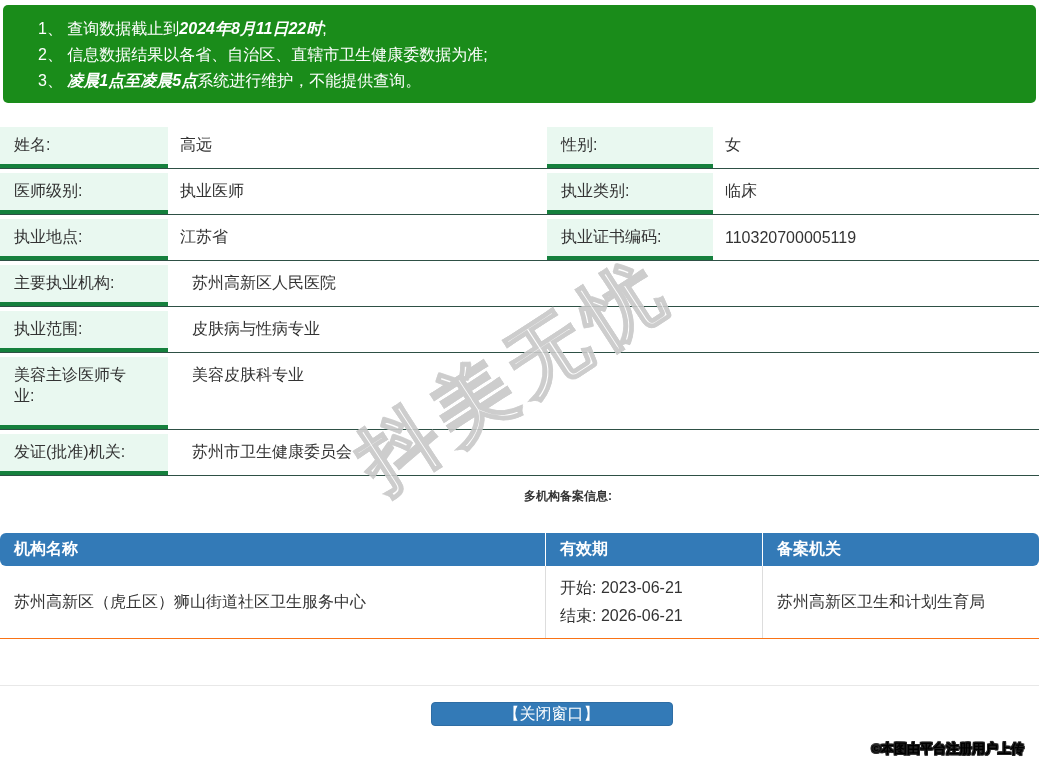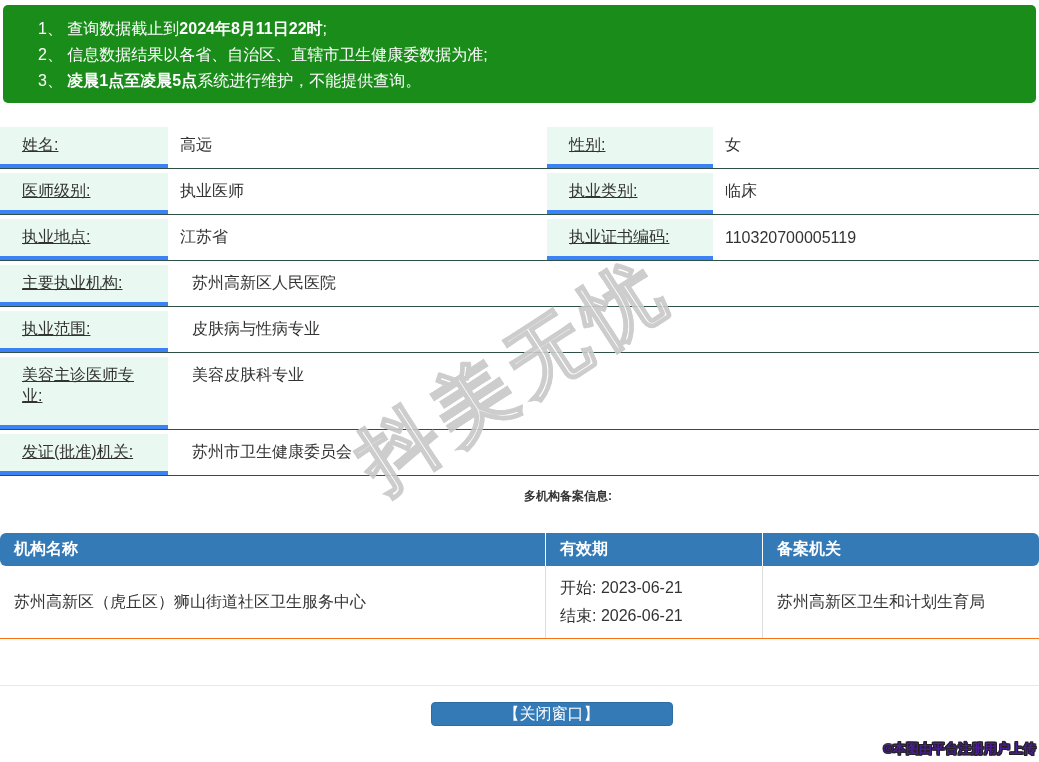--- a/index.html
+++ b/index.html
@@ -11,41 +11,40 @@
   .notice {
     margin: 5px 3px 0 3px;
     height: 98px;
     background: #1a8c1a;
     border-radius: 5px;
     color: #fff;
     padding: 11px 20px 0 35px;
     font-size: 16px;
   }
   .notice-line { line-height: 26px; white-space: nowrap; }
-  .notice-line b { font-weight: bold; }
+  .notice-line b { font-weight: bold; font-style: italic; }
 
   
   .info-table { margin-top: 20px; }
   .info-row {
     display: grid;
     grid-template-columns: 168px 379px 166px 1fr;
     border-bottom: 1px solid #2e5045;
     min-height: 46px;
   }
   .info-row.full { grid-template-columns: 168px 1fr; gap: 12px; }
   .info-row.tall { min-height: 77px; }
   .cell { display: flex; align-items: center; }
   .info-row.tall .cell { align-items: flex-start; padding-top: 12px; }
   .cell-label {
     background: #e9f8f0;
     border-top: 4px solid #fff;
-    border-bottom: 4px solid #3b82f6;
-    padding-left: 22px;
+    border-bottom: 4px solid #15803d;
+    padding-left: 14px;
     padding-right: 28px;
-    text-decoration: underline;
   }
   .info-row.tall .cell-label { padding-top: 8px; }
   .cell-value { padding-left: 12px; padding-right: 0; }
 
   
   .filing-heading {
     margin-top: 12px;
     text-align: center;
     font-weight: bold;
     padding-left: 97px;
@@ -87,25 +86,25 @@
     background: #337ab7;
     border: 1px solid #2e6da4;
     border-radius: 4px;
     color: #fff;
     font-size: 16px;
     cursor: pointer;
     font-family: "Liberation Sans", "DejaVu Sans", sans-serif;
   }
   .copyright {
     position: absolute;
-    right: 3px;
+    right: 15px;
     bottom: 4px;
     font-size: 13px;
     font-weight: bold;
-    color: #4c1d95;
+    color: #000000;
     text-shadow: -1px -1px 0 #222, 1px -1px 0 #222, -1px 1px 0 #222, 1px 1px 0 #222,
                  0 -1px 0 #222, 0 1px 0 #222, -1px 0 0 #222, 1px 0 0 #222;
     padding-left: 44px;
   }
 
   
   .watermark {
     position: absolute;
     left: 315px;
     top: 275px;

